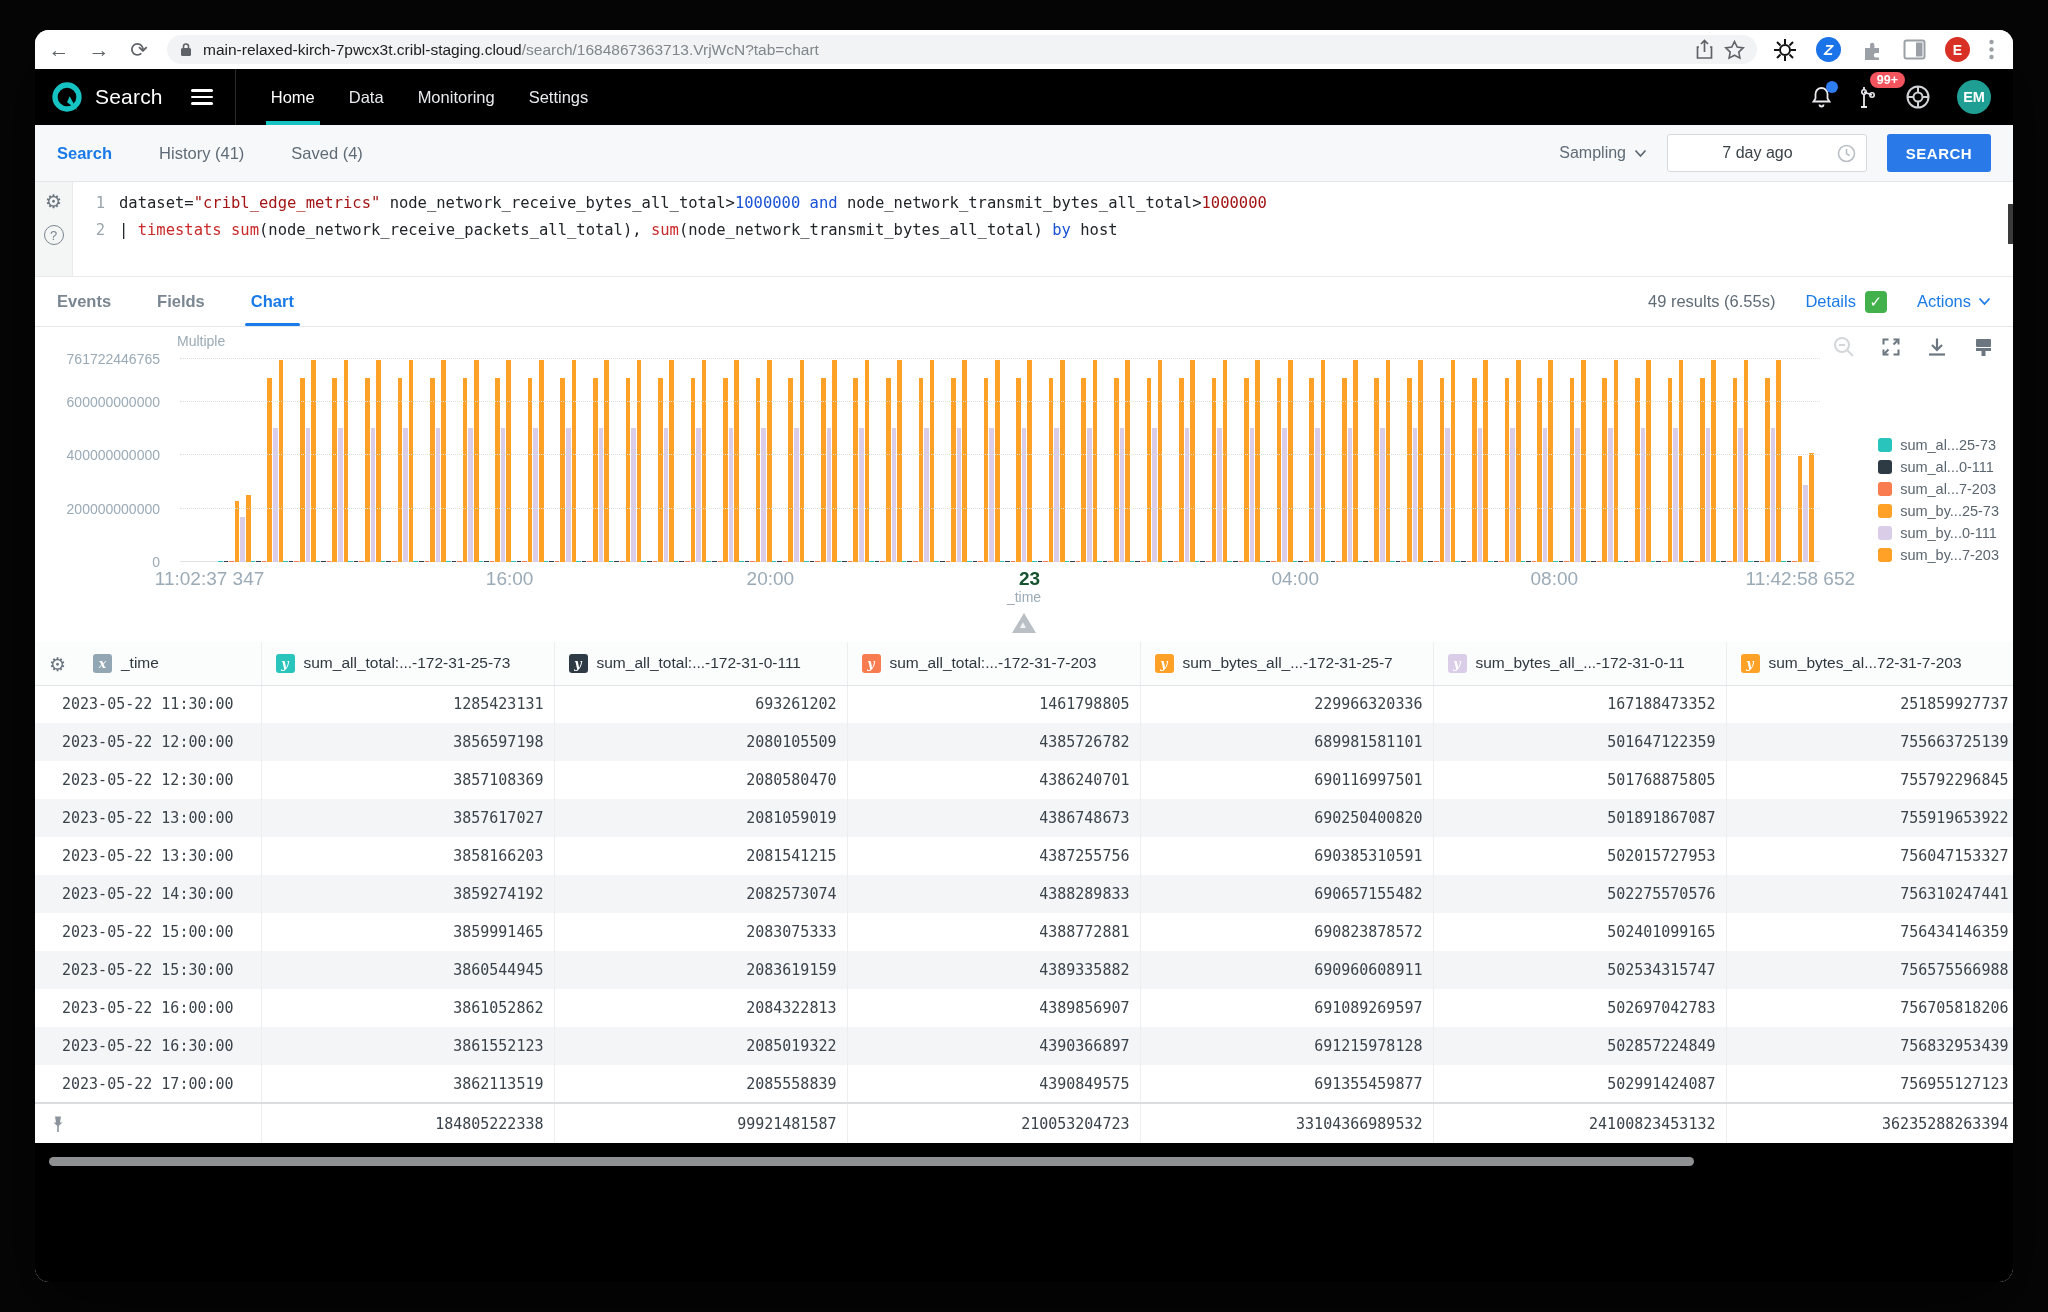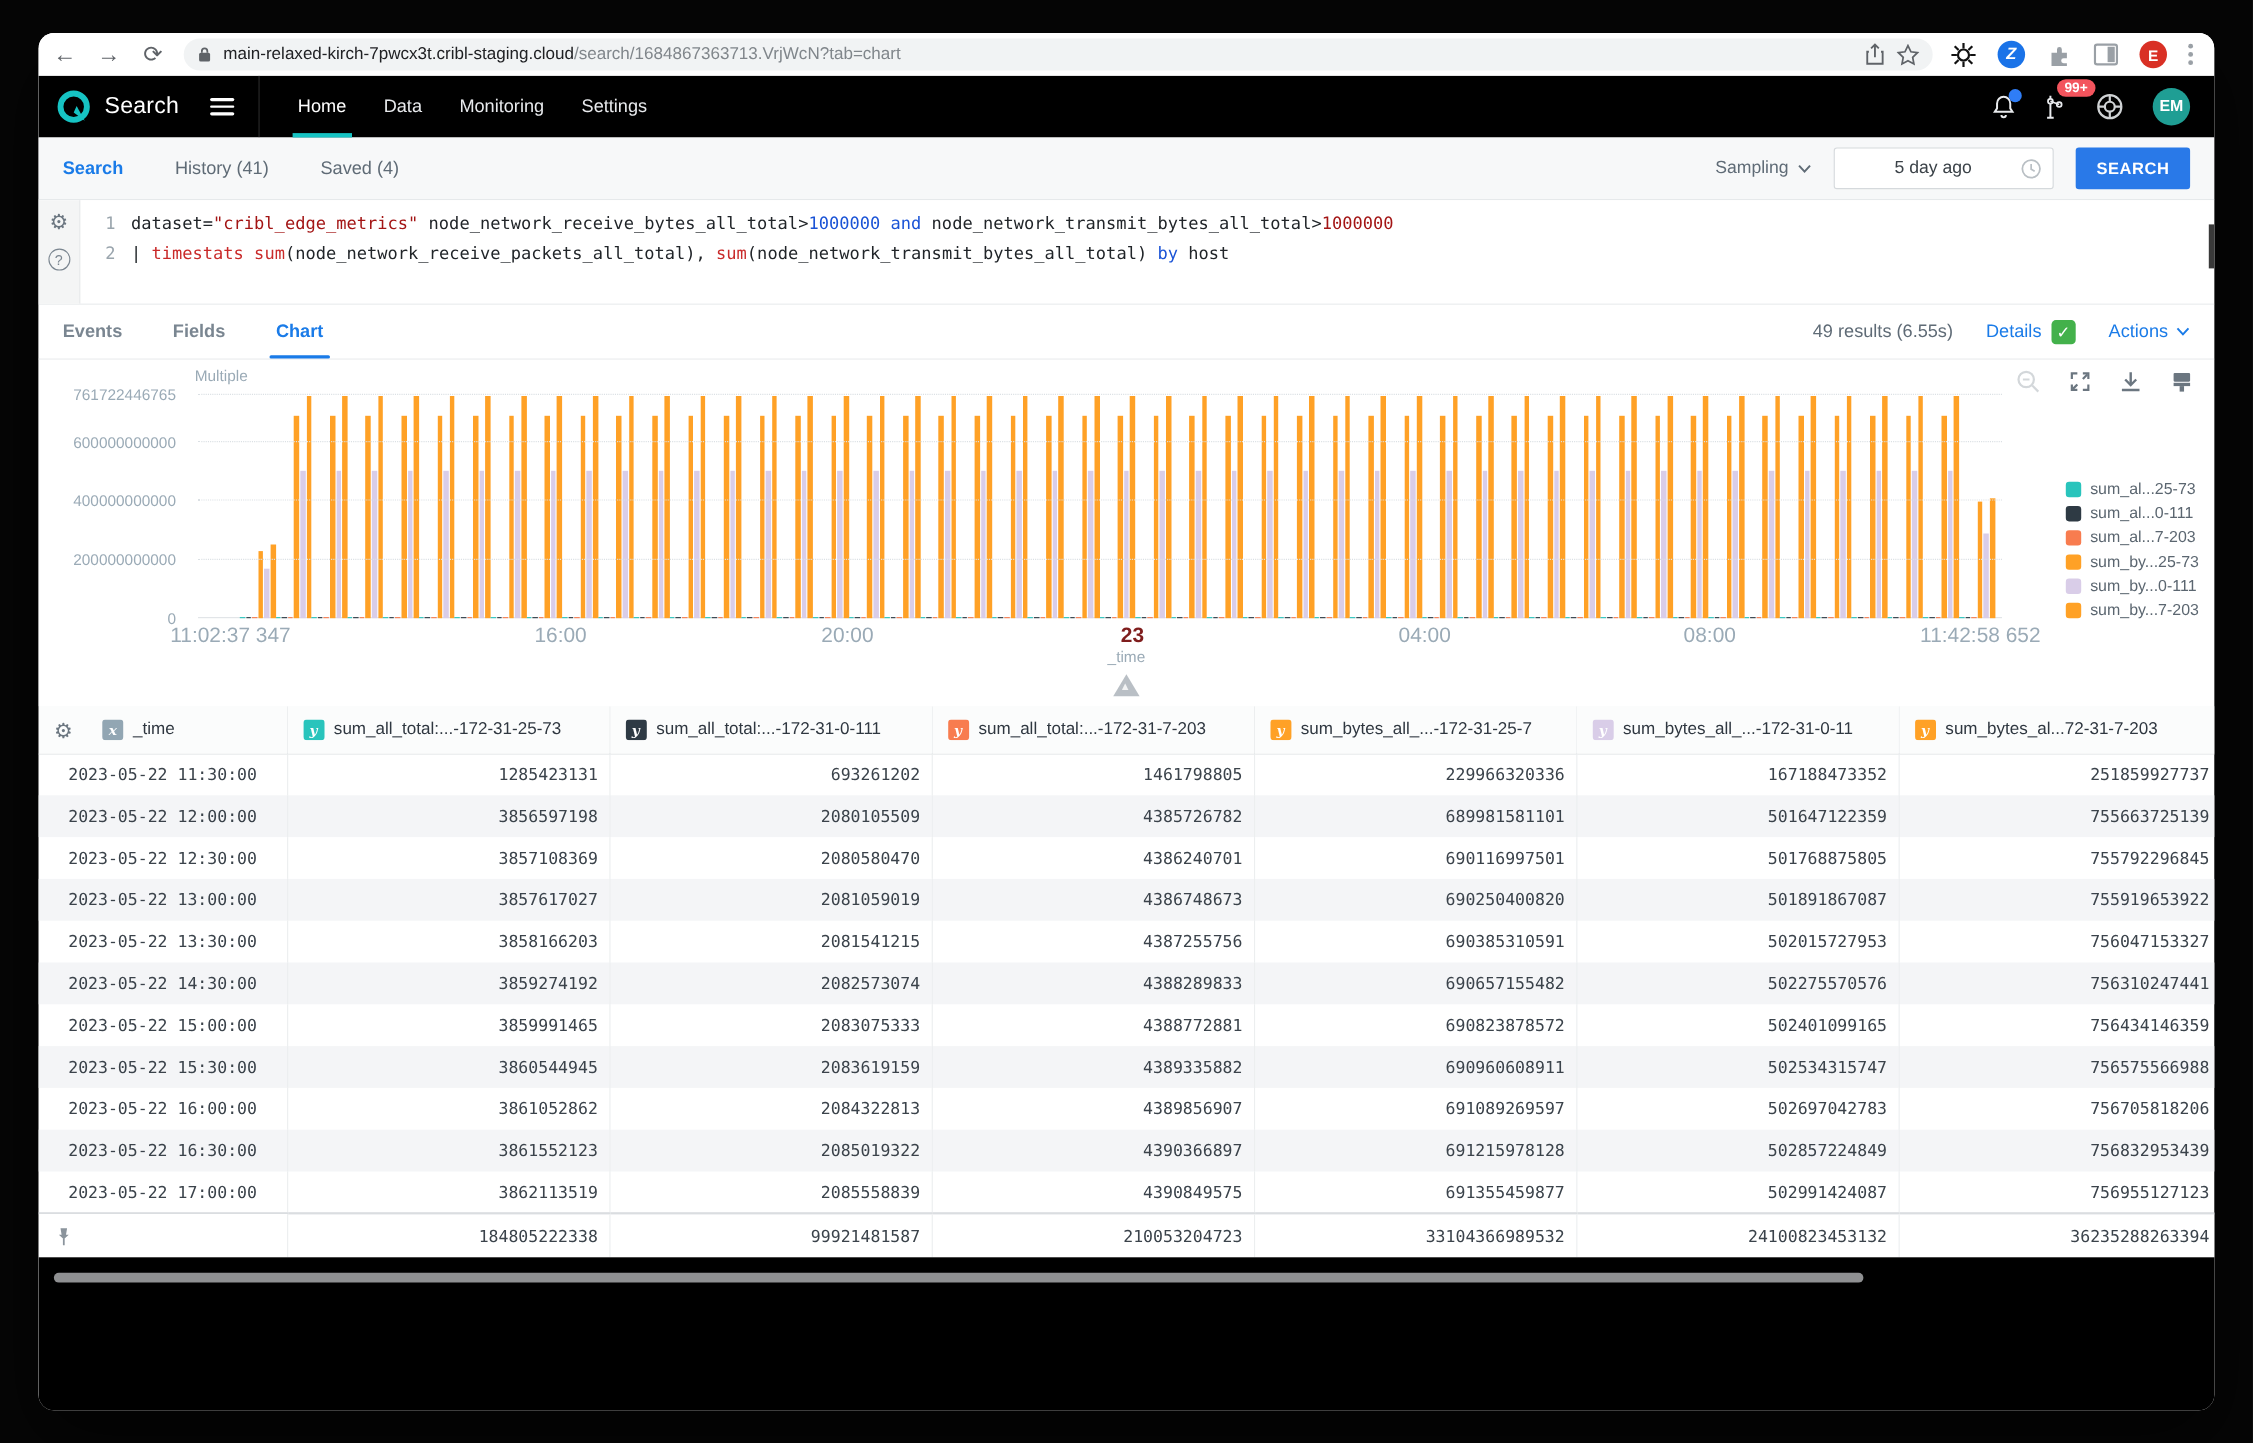--- a/index.html
+++ b/index.html
@@ -83,21 +83,21 @@
   .plot { position:absolute; left:145px; top:32px; width:1640px; height:203px; }
   .gridline { position:absolute; left:0; right:0; height:0; border-top:1.5px dotted #dbe0e4; }
   .baseline { position:absolute; left:0; right:0; bottom:0; border-bottom:1px solid #dfe3e6; }
   .yticks { position:absolute; left:0; top:0; width:135px; height:100%; }
   .ylabel { position:absolute; right:10px; font-size:14px; color:#9aaab6; white-space:nowrap; }
   .bars { position:absolute; left:38px; right:8px; bottom:0; top:0; display:flex; justify-content:space-between; align-items:flex-end; }
   .bargroup { display:flex; align-items:flex-end; gap:1px; height:100%; }
   .bar { width:4.6px; }
   .xlabels { position:absolute; left:145px; top:241px; width:1640px; height:18px; }
   .xlabel { position:absolute; transform:translateX(-50%); font-size:19px; color:#9aaab6; white-space:nowrap; }
-  .xlabel.day { color:#7f1d1d; font-weight:bold; }
+  .xlabel.day { color:#14532d; font-weight:bold; }
   .legend { position:absolute; right:14px; top:110px; display:flex; flex-direction:column; gap:6px; }
   .legenditem { display:flex; align-items:center; gap:8px; }
   .legendswatch { width:14px; height:14px; border-radius:3px; flex:none; }
   .legendlabel { font-size:14.5px; color:#5b6670; white-space:nowrap; }
   .time-field-label { position:absolute; left:0; right:0; top:262px; text-align:center; font-size:14px; color:#9aaab6; }
   .drag-handle { position:absolute; left:50%; transform:translateX(-50%); top:286px; width:0; height:0; border-left:12px solid transparent; border-right:12px solid transparent; border-bottom:20px solid #b9bfc5; position:absolute; }
   .drag-handle::after { content:"▲"; position:absolute; left:-6px; top:6px; font-size:10px; color:#f2f3f4; }
 
   
   .tablewrap { flex:none; }
@@ -234,21 +234,21 @@
         <span class="stab">Saved (4)</span>
       </div>
     <div class="searchrow-right">
       <div class="sampling">
         <span>Sampling</span>
         <svg class="ic" width="13" height="9" viewBox="0 0 13 9">
             <path d="M1.5 1.5 L6.5 7 L11.5 1.5" fill="none" stroke="#5f6b76" stroke-width="1.8"></path>
           </svg>
       </div>
       <div class="timeinput">
-        <span class="val">5 day ago</span>
+        <span class="val">7 day ago</span>
         <svg class="ic" width="19" height="19" viewBox="0 0 19 19">
             <circle cx="9.5" cy="9.5" r="8" fill="none" stroke="#b9bfc4" stroke-width="1.6"></circle>
             <path d="M9.5 5 v4.8 l3.2 1.8" fill="none" stroke="#b9bfc4" stroke-width="1.6"></path>
           </svg>
       </div>
       <button class="searchbtn">SEARCH</button>
     </div>
   </div>
 
   <div class="editor">

